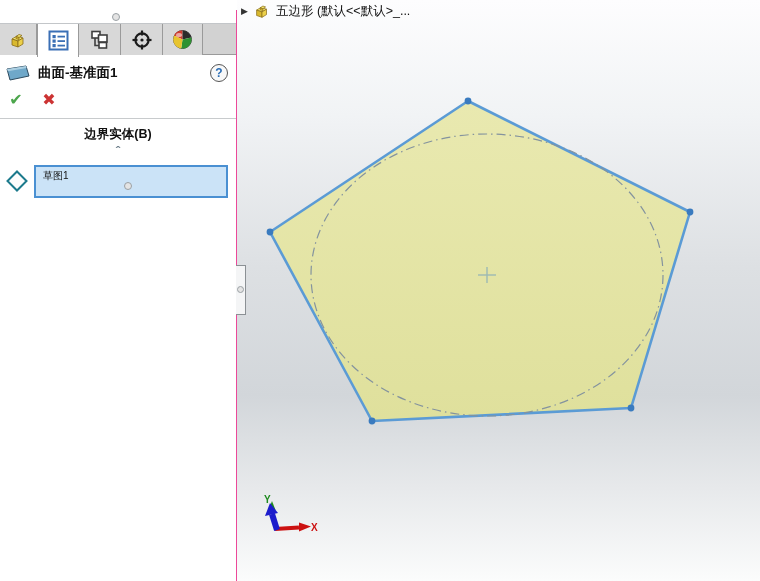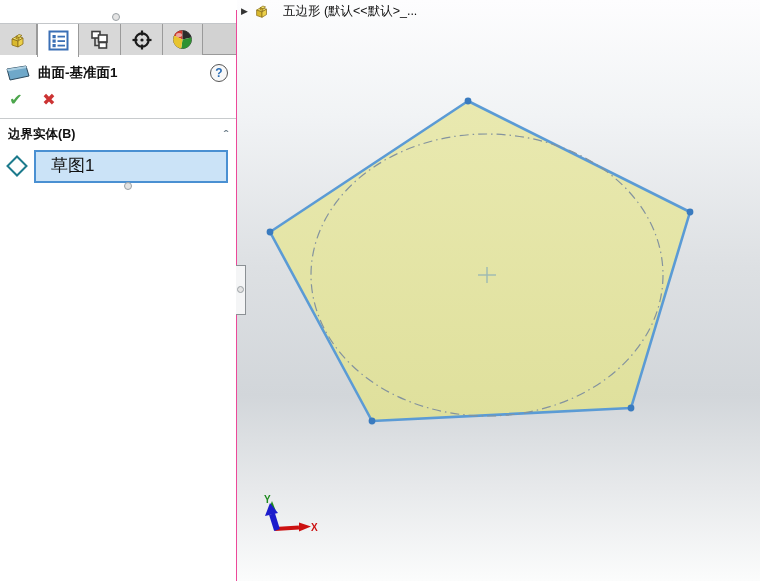--- a/index.html
+++ b/index.html
@@ -31,47 +31,47 @@
     align-items:center; justify-content:center; background:#f8f8f8; }
 
   #pm-actions { display:flex; gap:13px; padding:4px 0 8px 6px; }
   .action-btn { width:20px; height:18px; display:flex; align-items:center;
     justify-content:center; font-size:16px; font-weight:bold; cursor:default; }
   #ok-btn   { color:var(--ok-green,#4ca64c); }
   #cancel-btn { color:var(--cancel-red,#cc3333); }
 
   #pm-sep { border:none; border-top:1px solid #c8cbcd; margin:2px 0 0 0; }
 
-  #section-header { display:flex; align-items:center; padding:7px 8px 5px 8px; }
+  #section-header { display:flex; align-items:center; padding:7px 8px 5px 8px;flex-direction:column; }
   #section-label { font-size:12.5px; font-weight:bold; color:#111; flex:1; }
   #section-chevron { color:#6d7e8a; font-size:13px; font-weight:bold;
     transform:scaleY(.8); }
 
   #selection-row { display:flex; align-items:flex-start; padding:2px 6px 0 5px; }
   #contour-icon { margin-top:4px; }
   #selection-list { margin-left:5px; width:194px; height:33px;
     background:var(--selection-fill,#cbe3f7);
     border:2px solid var(--accent-blue,#4a90d2); }
-  .sel-item { font-size:17px; color:#111; padding:2px 15px; }
+  .sel-item { font-size:10px; color:#111; padding:2px 7px; }
   #list-grip { left:124px; top:172px; }
 
   
   #splitter-tab { position:absolute; left:236px; top:255px; width:10px; height:50px;
     background:#f4f5f6; border:1px solid #8b9094; border-left:none; z-index:3; }
   #splitter-grip { left:1px; top:20px; width:7px; height:7px; }
 
   
   #viewport { position:absolute; left:237px; top:0; width:523px; height:581px;
     background:linear-gradient(180deg,#fdfdfe 0%,#f1f3f5 20%,#dde0e3 46%,
       #d2d6da 68%,#e7e9eb 84%,#fbfcfc 100%); overflow:hidden; }
 
   #doc-tree { position:absolute; left:4px; top:2px; display:flex;
     align-items:center; height:18px; }
   #tree-expand { color:#333; font-size:9px; margin-right:5px; }
-  #tree-label { font-size:12.5px; color:#111; margin-left:12px; }
+  #tree-label { font-size:12.5px; color:#111; margin-left:5px; }
 
   #scene { position:absolute; left:0; top:0; }
 
   #watermark { position:absolute; right:6px; bottom:6px; font-size:22px;
     font-weight:bold; color:#fdfdfd; letter-spacing:1px;
     text-shadow:2px 2px 2px #8e969b, 0 0 1px #aab0b4; }
 </style>
 </head>
 <body>
 

